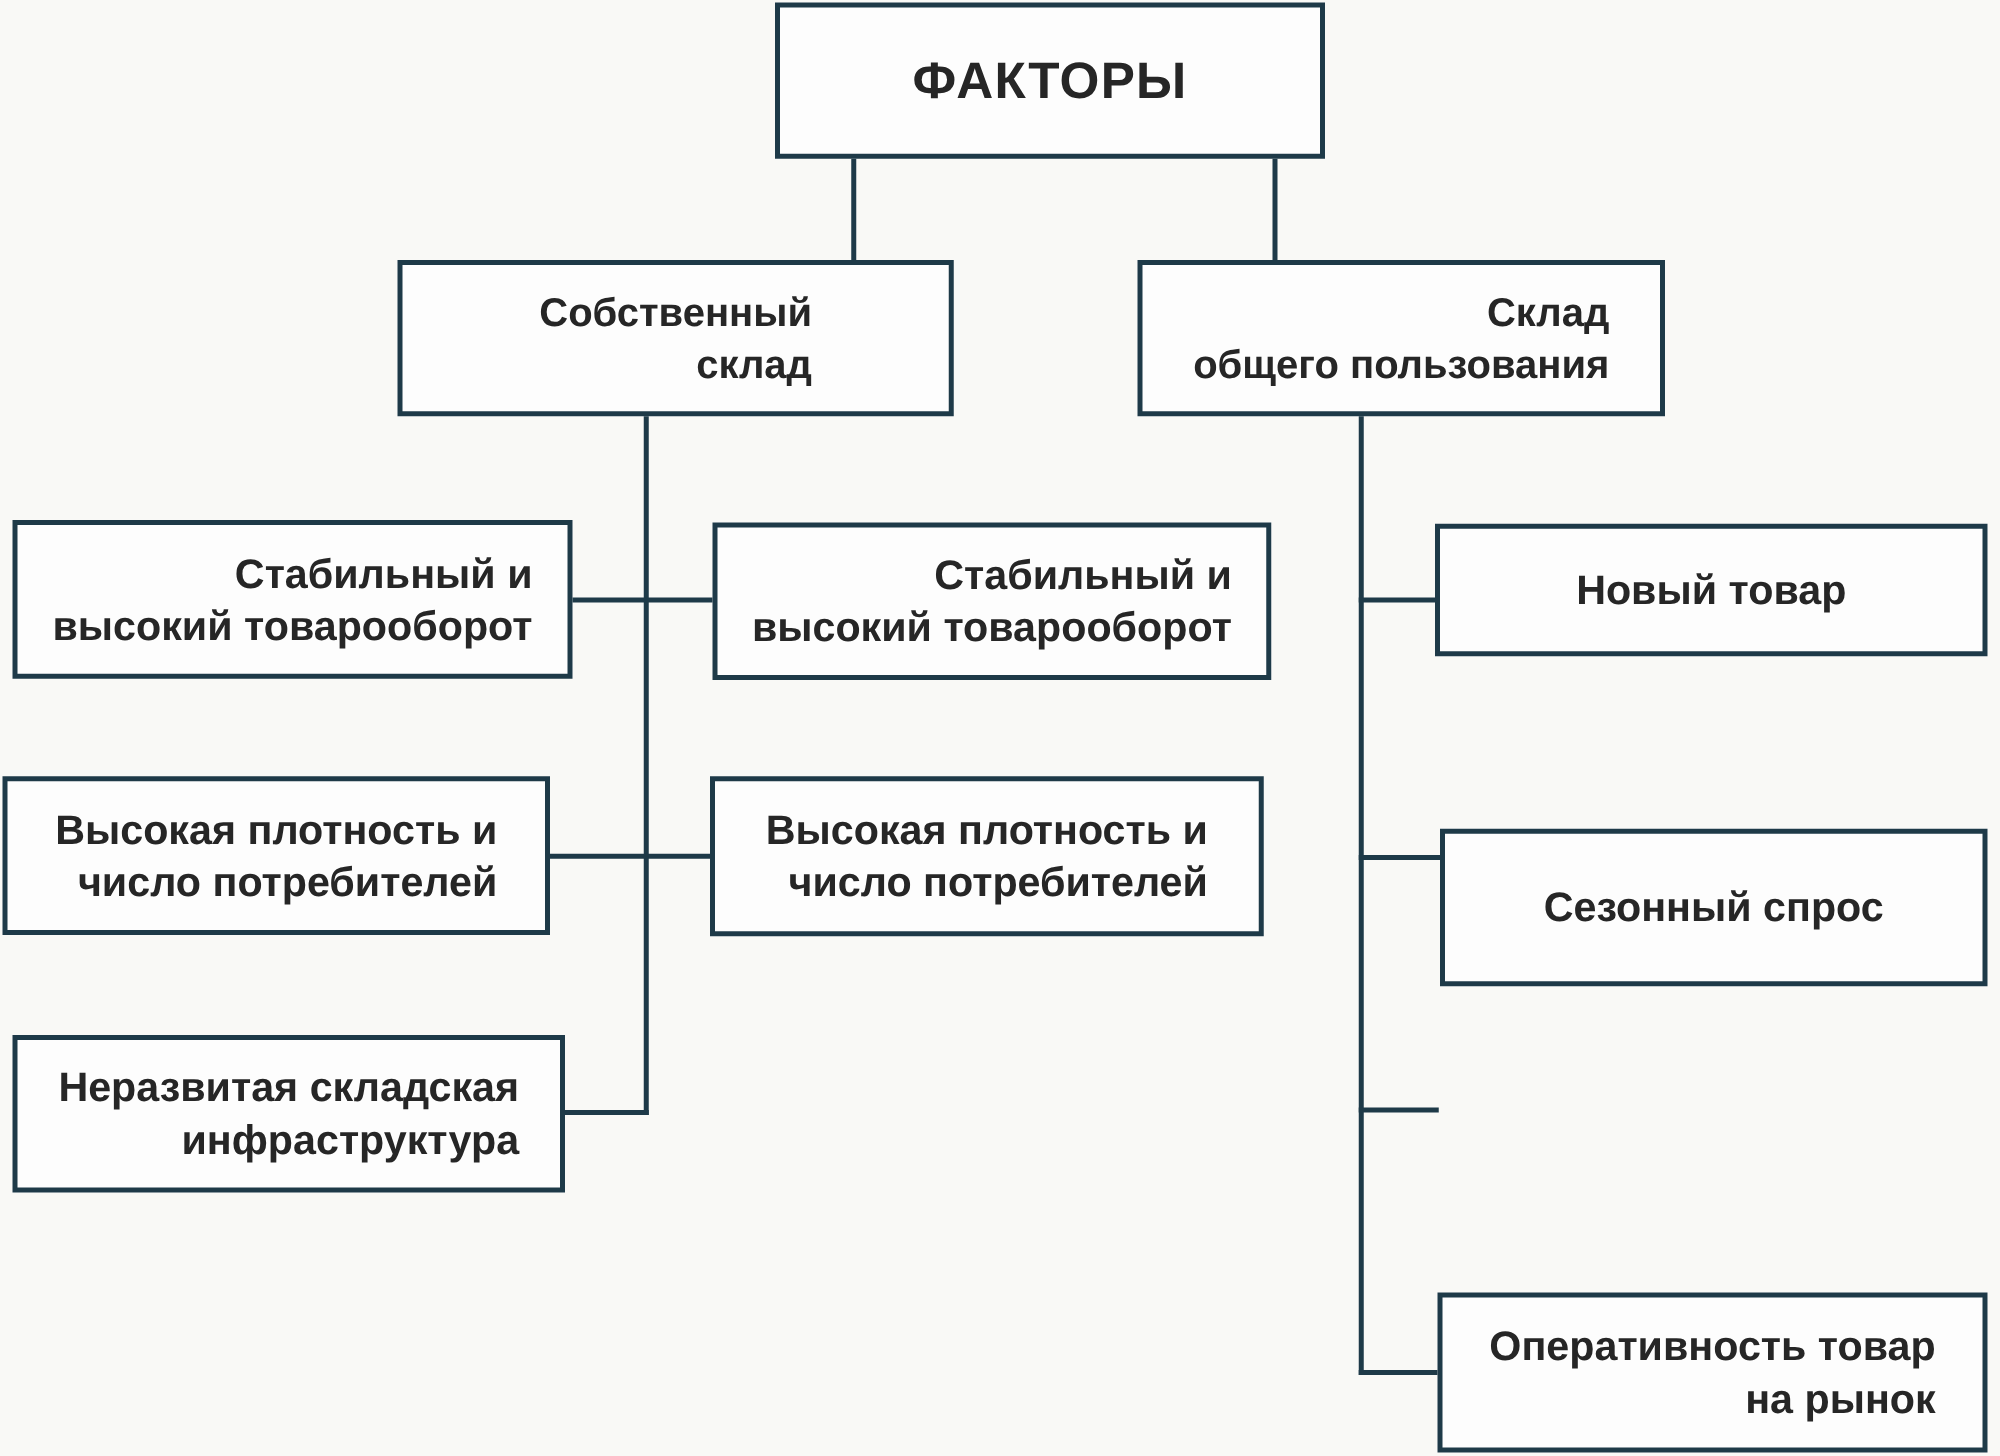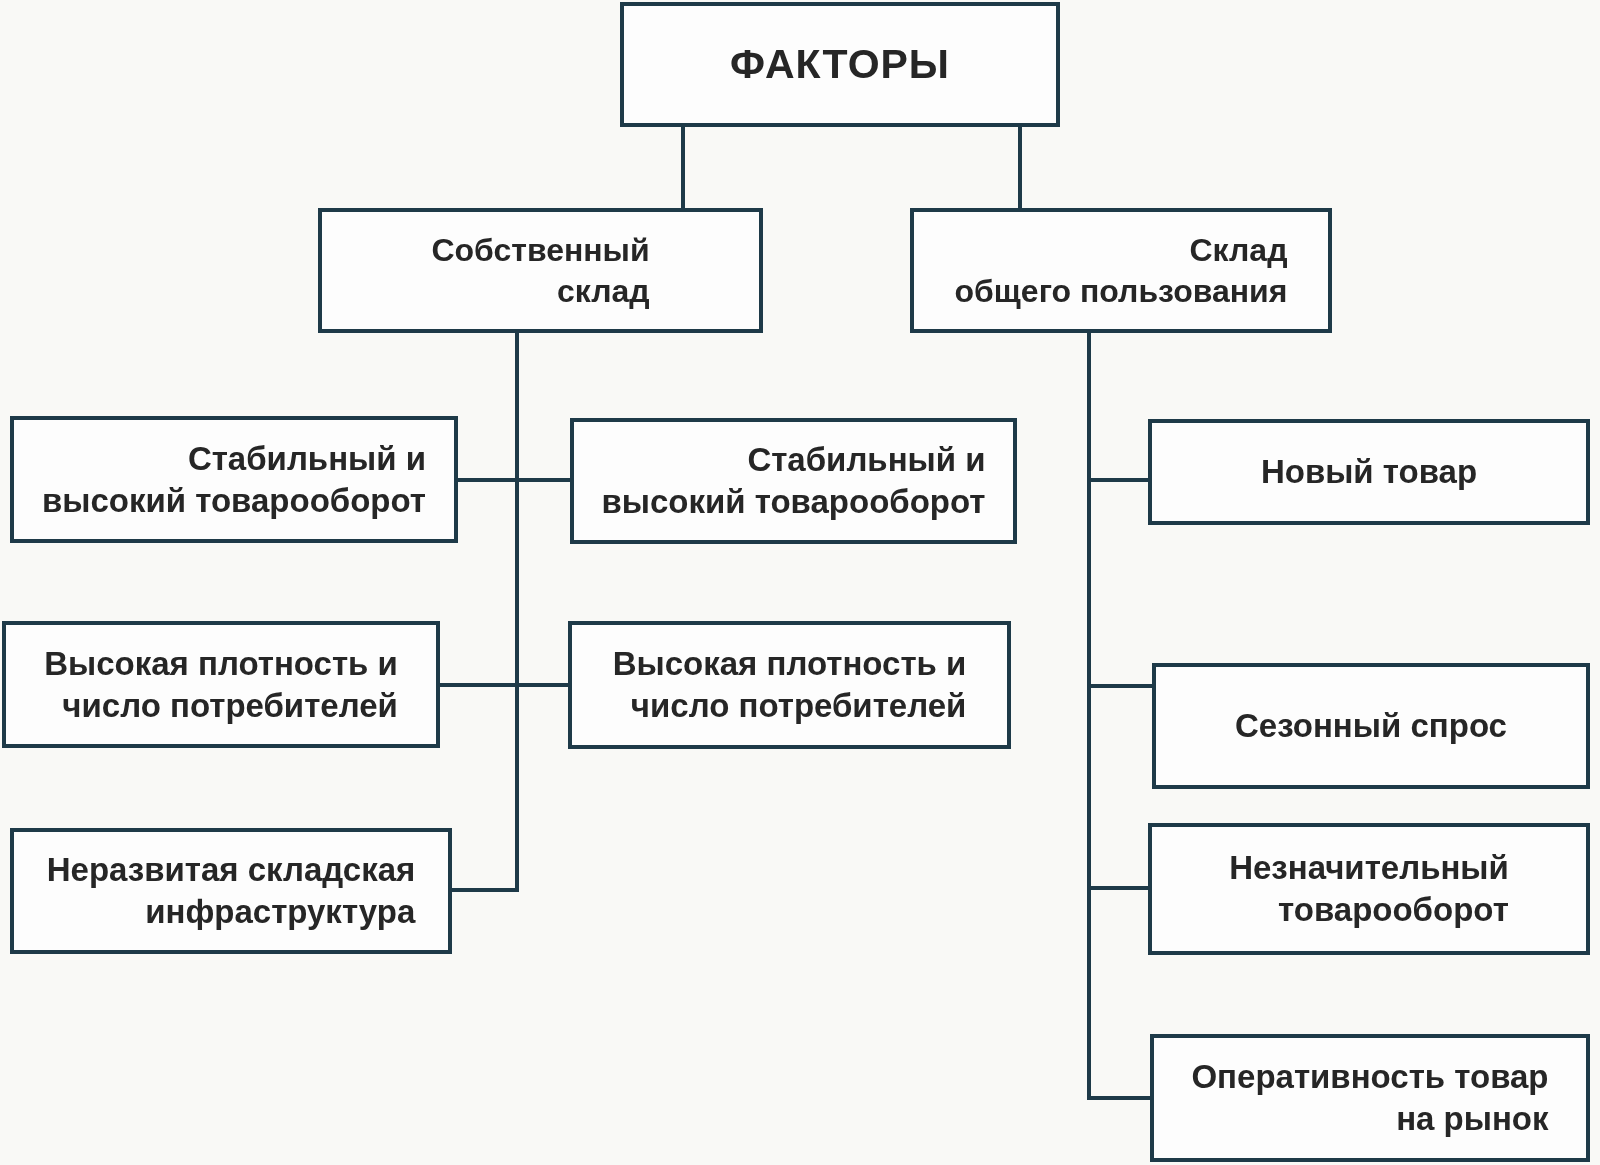--- a/index.html
+++ b/index.html
@@ -103,19 +103,17 @@
   <div class="node n-b1">Стабильный и
 высокий товарооборот</div>
 
   <div class="node n-b2">Высокая плотность и
 число потребителей</div>
 
   <div class="node n-c1">Новый товар</div>
 
   <div class="node n-c2">Сезонный спрос</div>
 
-  <div class="node n-c3">Незначительный
-товарооборот</div>
 
   <div class="node n-c4">Оперативность товар
 на рынок</div>
 
 </div>
 
 </body></html>

